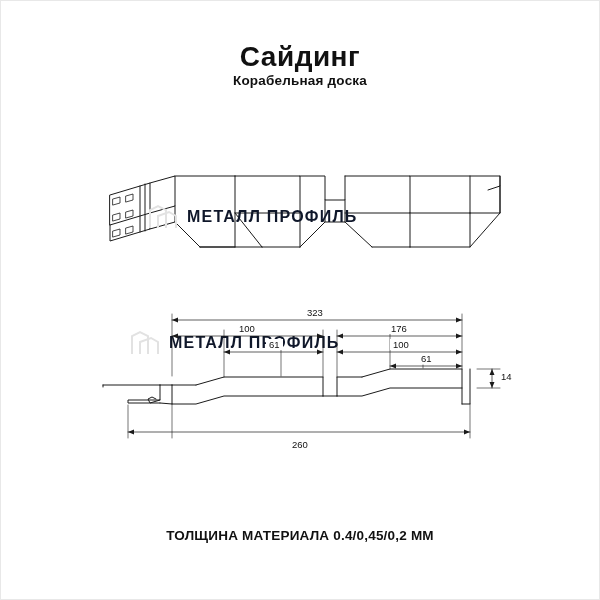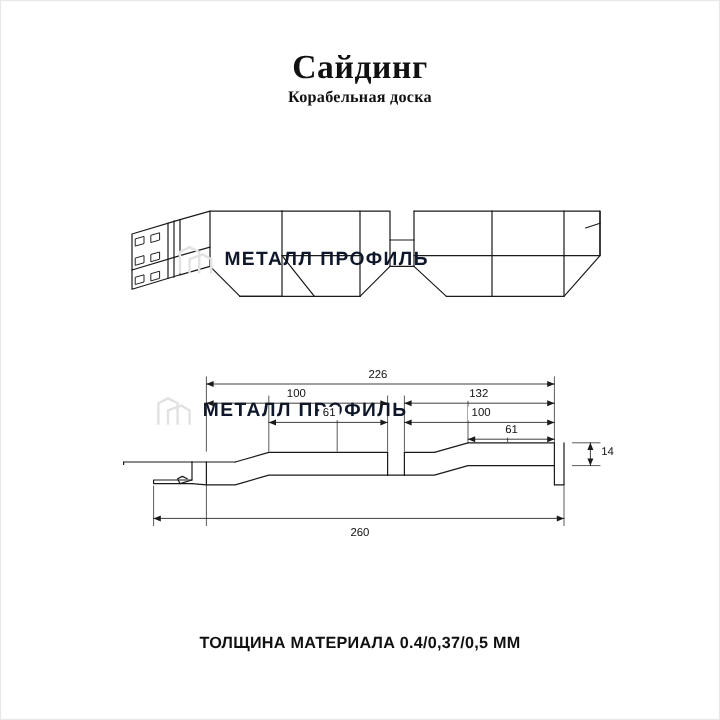--- a/index.html
+++ b/index.html
@@ -30,21 +30,20 @@
     pointer-events: none;
   }
 
   
   .header {
     position: absolute;
     left: 0;
     top: 42px;
     width: 600px;
     text-align: center;
-    font-family: Liberation Serif, serif;
   }
   .title {
     font-size: 28px;
     font-weight: bold;
     letter-spacing: 0.5px;
     color: #111111;
     line-height: 1.1;
     margin: 0;
   }
   .subtitle {
@@ -306,26 +305,26 @@
 
         <g stroke="#1a1a1a" stroke-width="0.7">
           <path d="M128 432 L470 432"></path>
           <path d="M128 432 l6 -2.5 v5 z" fill="#1a1a1a" stroke="none"></path>
           <path d="M470 432 l-6 -2.5 v5 z" fill="#1a1a1a" stroke="none"></path>
         </g>
       </g>
     </svg>
   </div>
 
-  <div class="dim-label" style="left:304px; top:307px;">226</div>
+  <div class="dim-label" style="left:304px; top:307px;">323</div>
   <div class="dim-label" style="left:236px; top:323px;">100</div>
-  <div class="dim-label" style="left:388px; top:323px;">132</div>
+  <div class="dim-label" style="left:388px; top:323px;">176</div>
   <div class="dim-label" style="left:266px; top:339px;">61</div>
   <div class="dim-label" style="left:390px; top:339px;">100</div>
   <div class="dim-label" style="left:418px; top:353px;">61</div>
   <div class="dim-label" style="left:498px; top:371px;">14</div>
   <div class="dim-label" style="left:289px; top:419px;margin-top:20px;">260</div>
 
   <div class="footer">
-    <div class="footer-text">ТОЛЩИНА МАТЕРИАЛА 0.4/0,37/0,5 ММ</div>
+    <div class="footer-text">ТОЛЩИНА МАТЕРИАЛА 0.4/0,45/0,2 ММ</div>
   </div>
 
 </div>
 
 </body></html>

